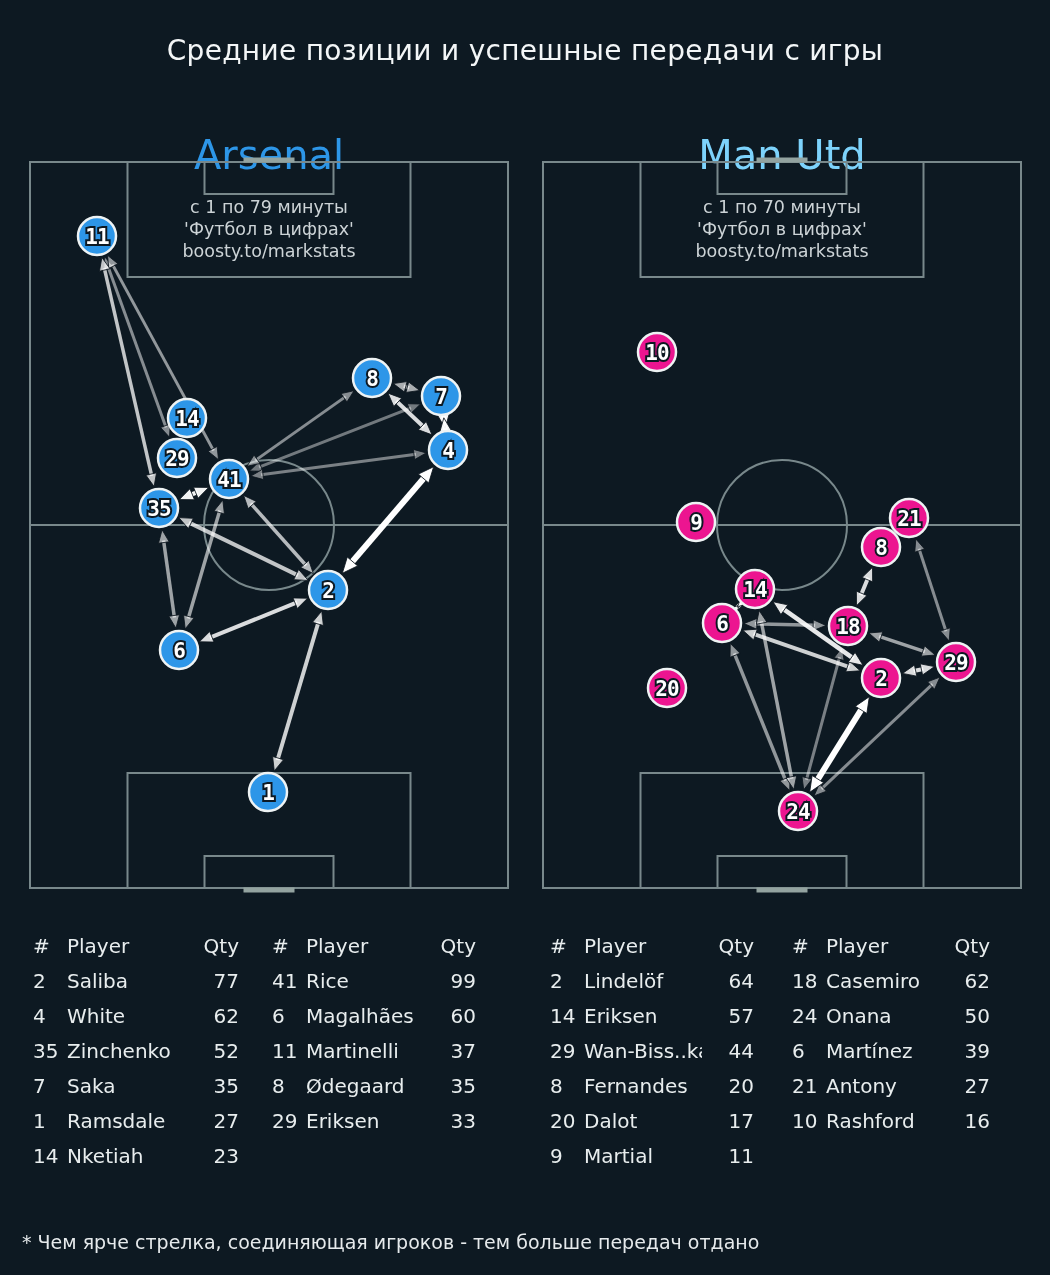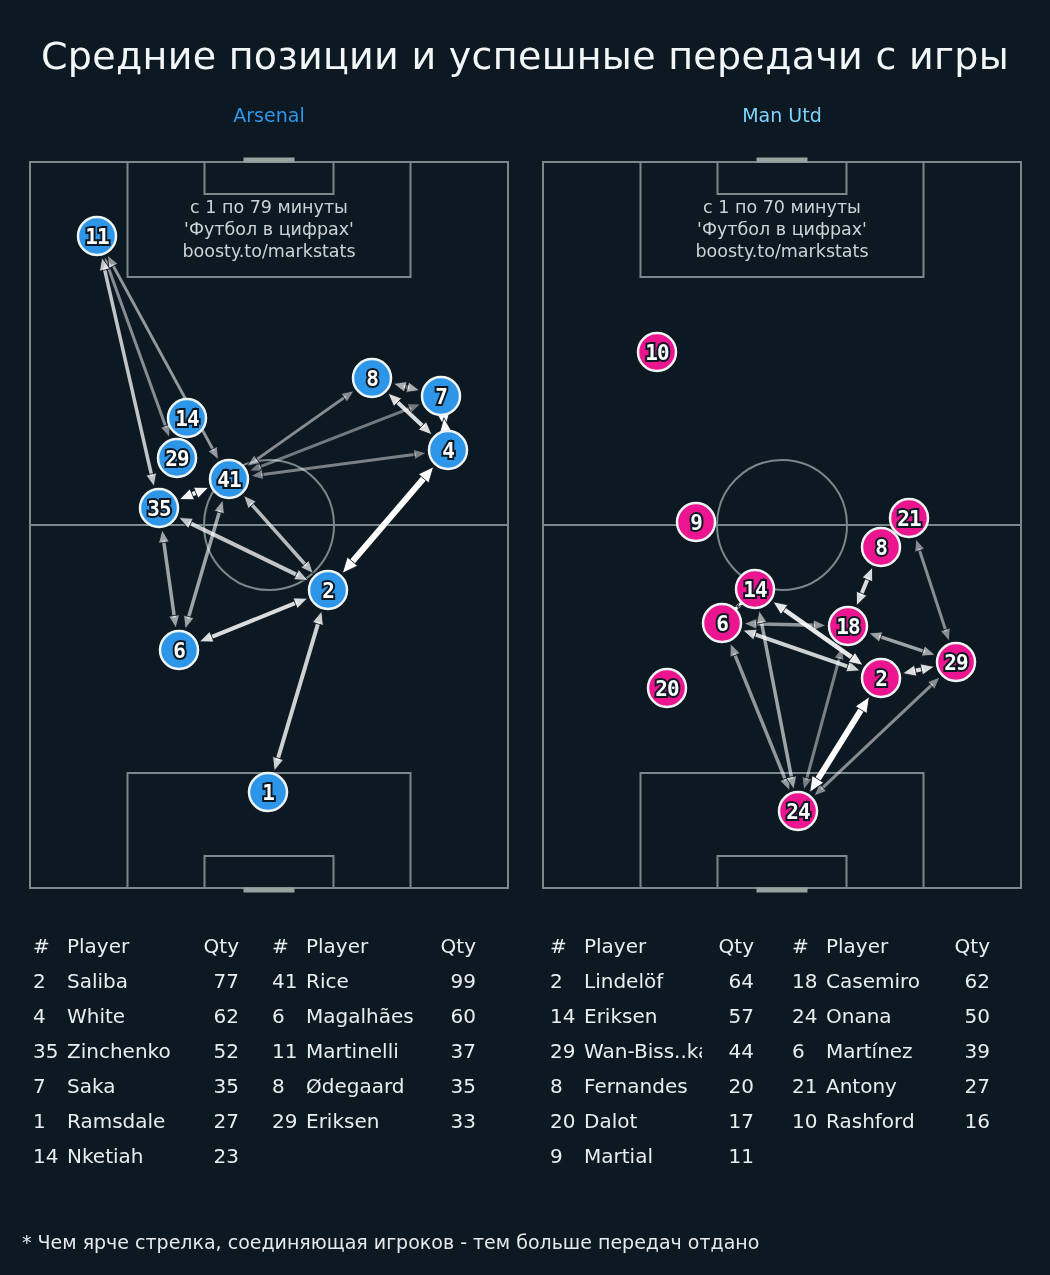--- a/index.html
+++ b/index.html
@@ -1,22 +1,22 @@
 <!DOCTYPE html>
 <html><head>
 <meta charset="utf-8">
 <style>
   html,body{margin:0;padding:0;background:#0d1922;}
   body{width:1050px;height:1275px;position:relative;overflow:hidden;
        font-family:"DejaVu Sans","Liberation Sans",sans-serif;color:#e8edee;}
   .page{position:absolute;inset:0;}
   #page-title{position:absolute;top:34px;left:0;width:1050px;text-align:center;
-              color:#f3f6f7;font-size:38px;font-weight:400;letter-spacing:.3px;}
-  .team-label{position:absolute;top:104px;transform:translateX(-50%);
-              font-size:19px;font-weight:500;}
+              color:#f3f6f7;font-size:28px;font-weight:400;letter-spacing:.3px;}
+  .team-label{position:absolute;top:132px;transform:translateX(-50%);
+              font-size:40px;font-weight:500;}
   #pitch-svg{position:absolute;left:0;top:0;}
   .tbl{position:absolute;top:928px;font-size:20px;color:#e8edee;}
   .row{display:flex;height:35px;align-items:center;}
   .c-num{width:34px;flex:none;}
   .c-name{flex:1;white-space:nowrap;overflow:hidden;}
   .c-qty{width:52px;flex:none;text-align:right;}
   #footnote{position:absolute;left:22px;top:1231px;font-size:19px;color:#e6eaec;}
 </style>
 </head>
 <body>

